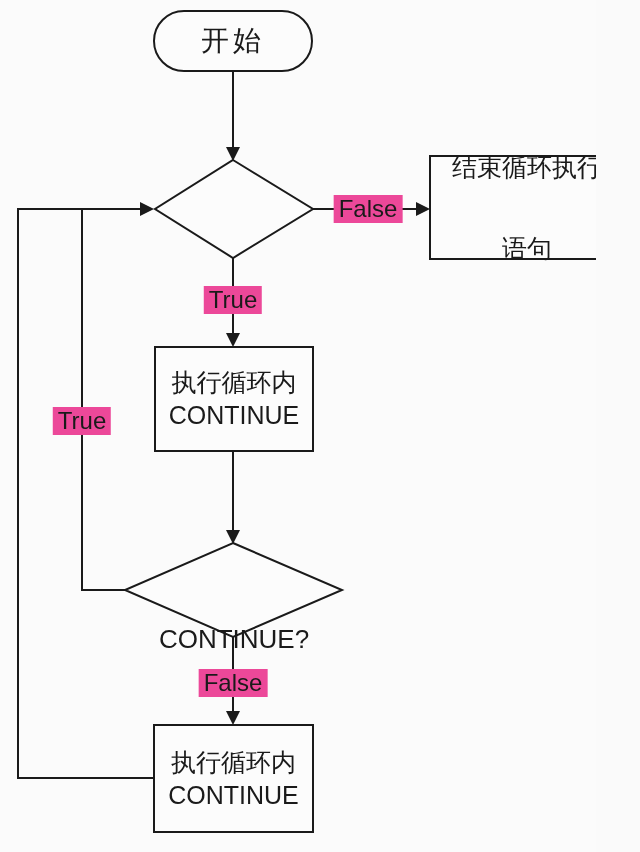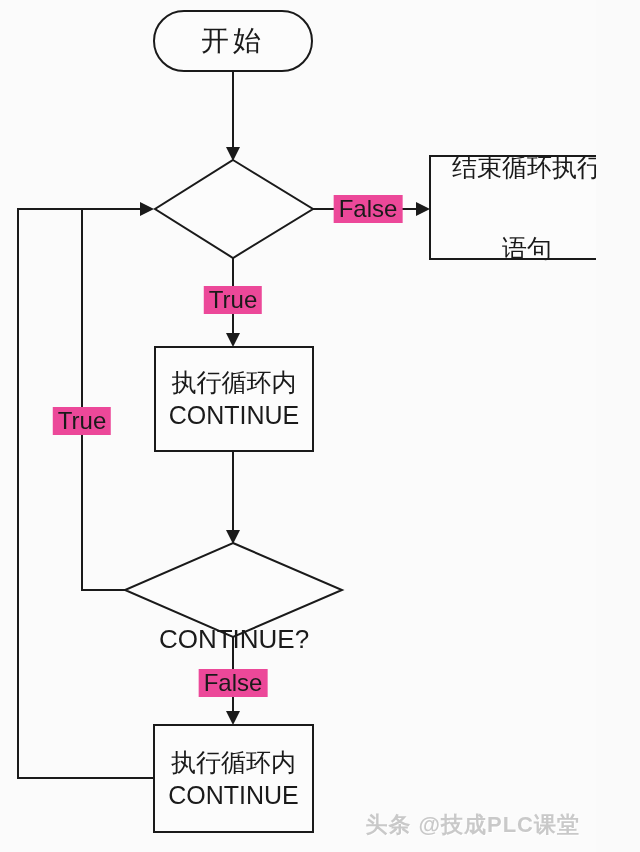--- a/index.html
+++ b/index.html
@@ -143,15 +143,14 @@
   <div class="node rect-post">
     <span class="line">执行循环内</span>
     <span class="line">CONTINUE</span>
   </div>
 
   <div class="edge-label el-false-cond">False</div>
   <div class="edge-label el-true-cond">True</div>
   <div class="edge-label el-true-loop">True</div>
   <div class="edge-label el-false-cont">False</div>
 
-  <div class="watermark">头条 @技成PLC课堂</div>
 
 </div>
 
 </body></html>

